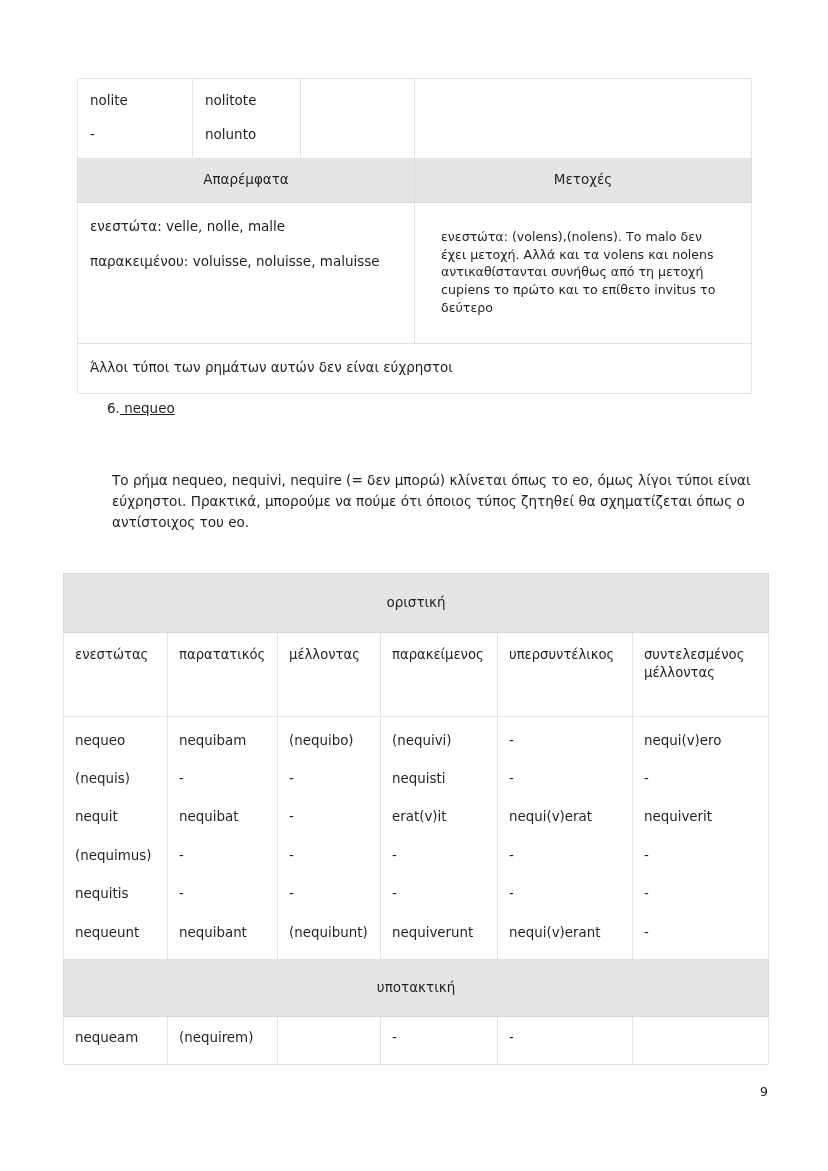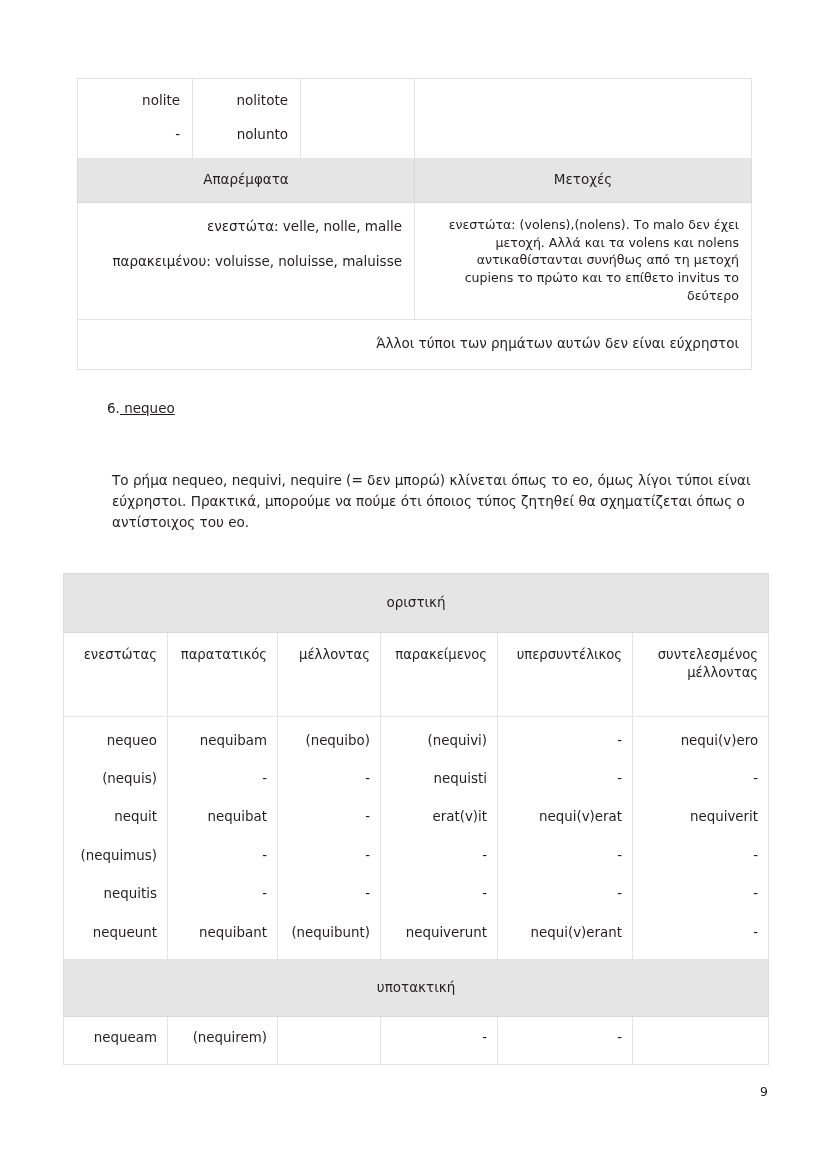--- a/index.html
+++ b/index.html
@@ -24,21 +24,21 @@
 
   
   table {
     border-collapse: collapse;
     table-layout: fixed;
     width: 100%;
   }
   td, th {
     border: 1px solid #e3e3e3;
     vertical-align: top;
-    text-align: right;
+    text-align: left;
     font-weight: normal;
     background: #ffffff;
   }
   .hdr-band {
     background: #e5e5e5;
     text-align: center;
     border: 1px solid #d9d9d9;
   }
 
   
@@ -73,21 +73,21 @@
     margin: 0 0 15px 0;
   }
   .tbl-top .inf-cell p:last-child {
     margin-bottom: 0;
   }
   .tbl-top .part-cell {
     font-size: 12.6px;
     line-height: 1.42;
     padding: 13px 12px 14px 14px;
   }
-  .tbl-top .part-cell p { margin: 0; }
+  .tbl-top .part-cell p { margin: 12px; }
   .tbl-top .note-cell {
     font-size: 13.5px;
     padding: 14px 12px 16px 12px;
     line-height: 1.4;
   }
   b, .b { font-weight: normal; }
 
   
   .sec-heading {
     position: absolute;

